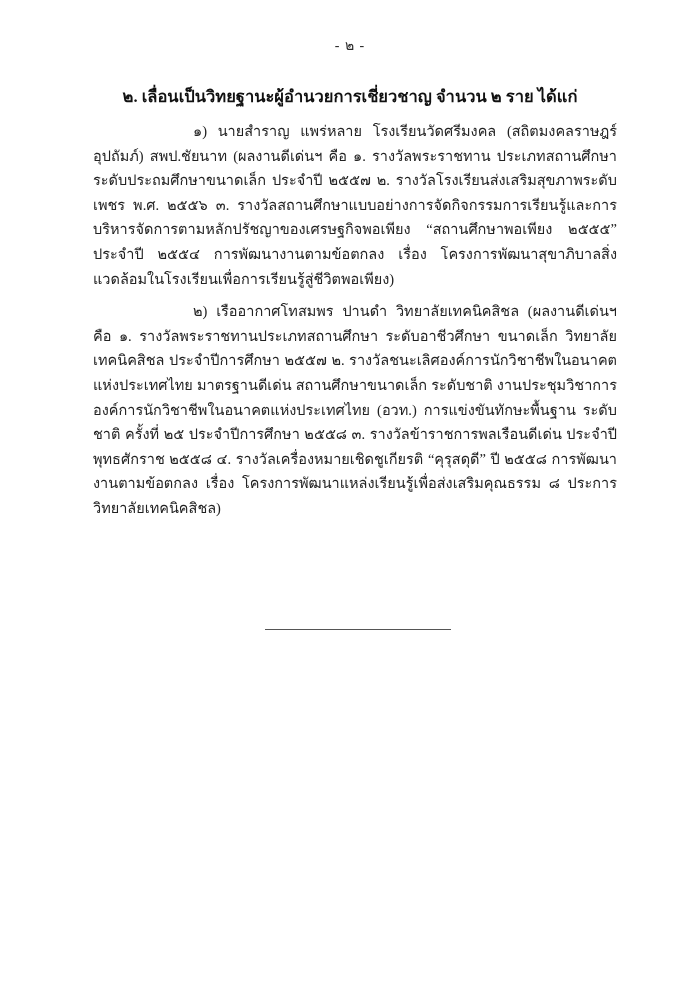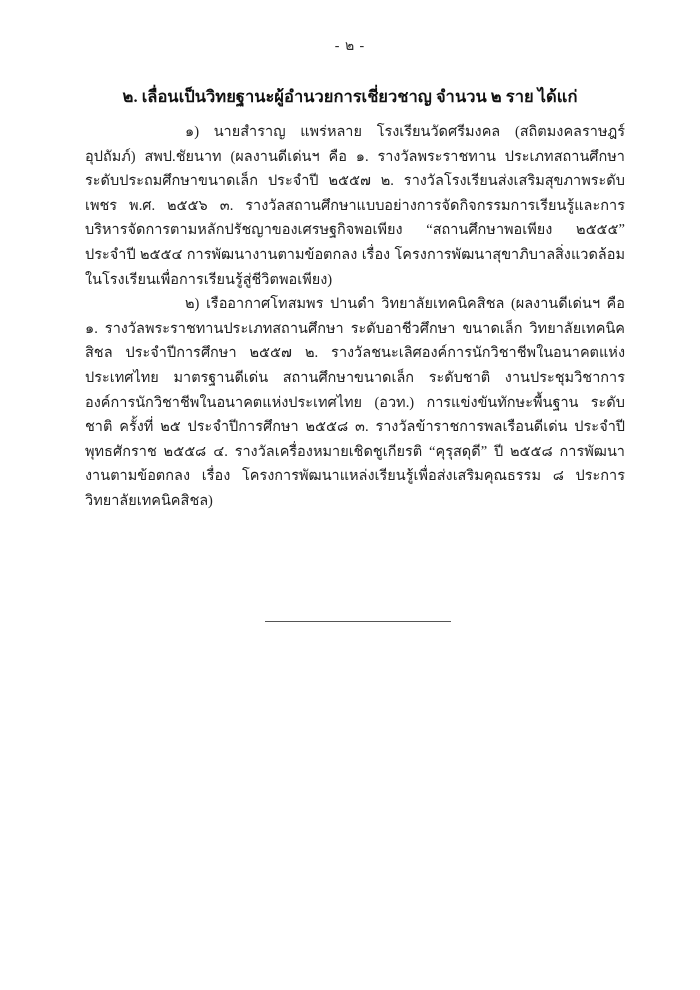--- a/index.html
+++ b/index.html
@@ -35,21 +35,21 @@
   }
   .content {
     margin: 11px 75px 0 85px; 
     text-align: justify;
     font-size: 14.5px;
     line-height: 24.6px;
     color: #222222;
   }
   .content p {
     text-indent: 100px;
-    margin: 0;
+    margin: 8px;
   }
   .divider {
     border: none;
     border-top: 1px solid #555555;
     width: 186px;
     margin: 108px 0 0 265px;
     height: 0;
   }
 </style>
 </head>

